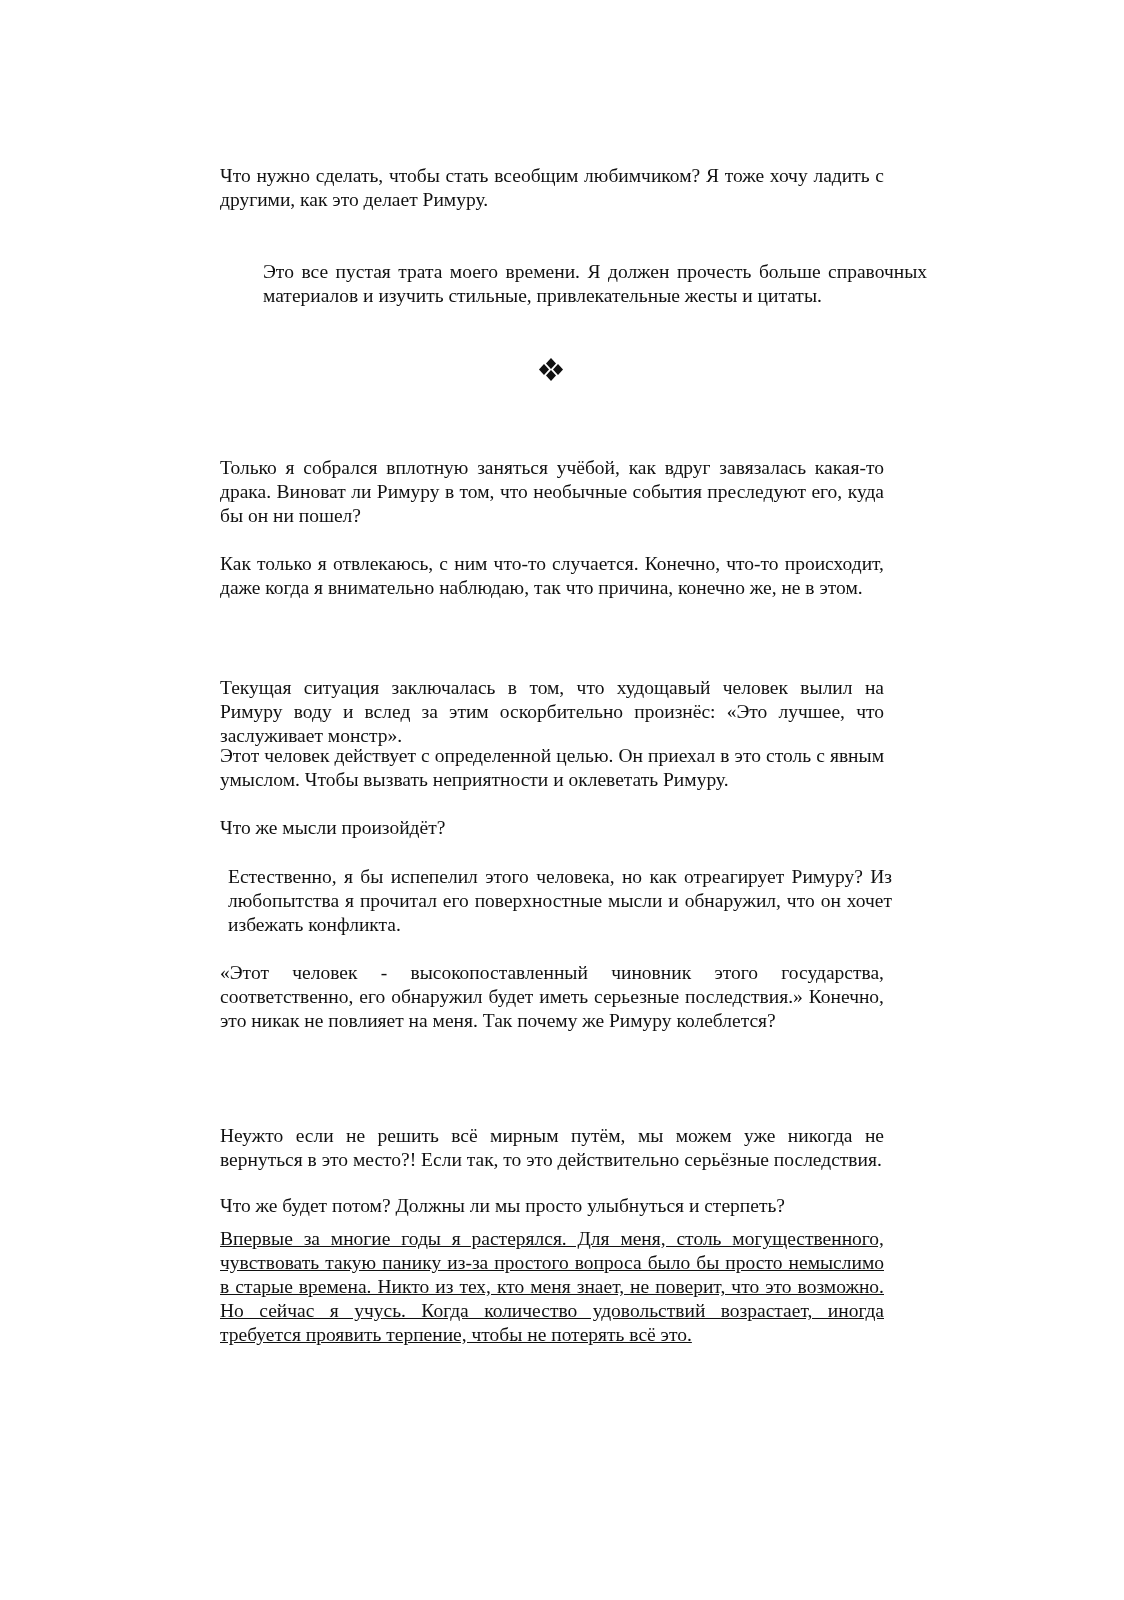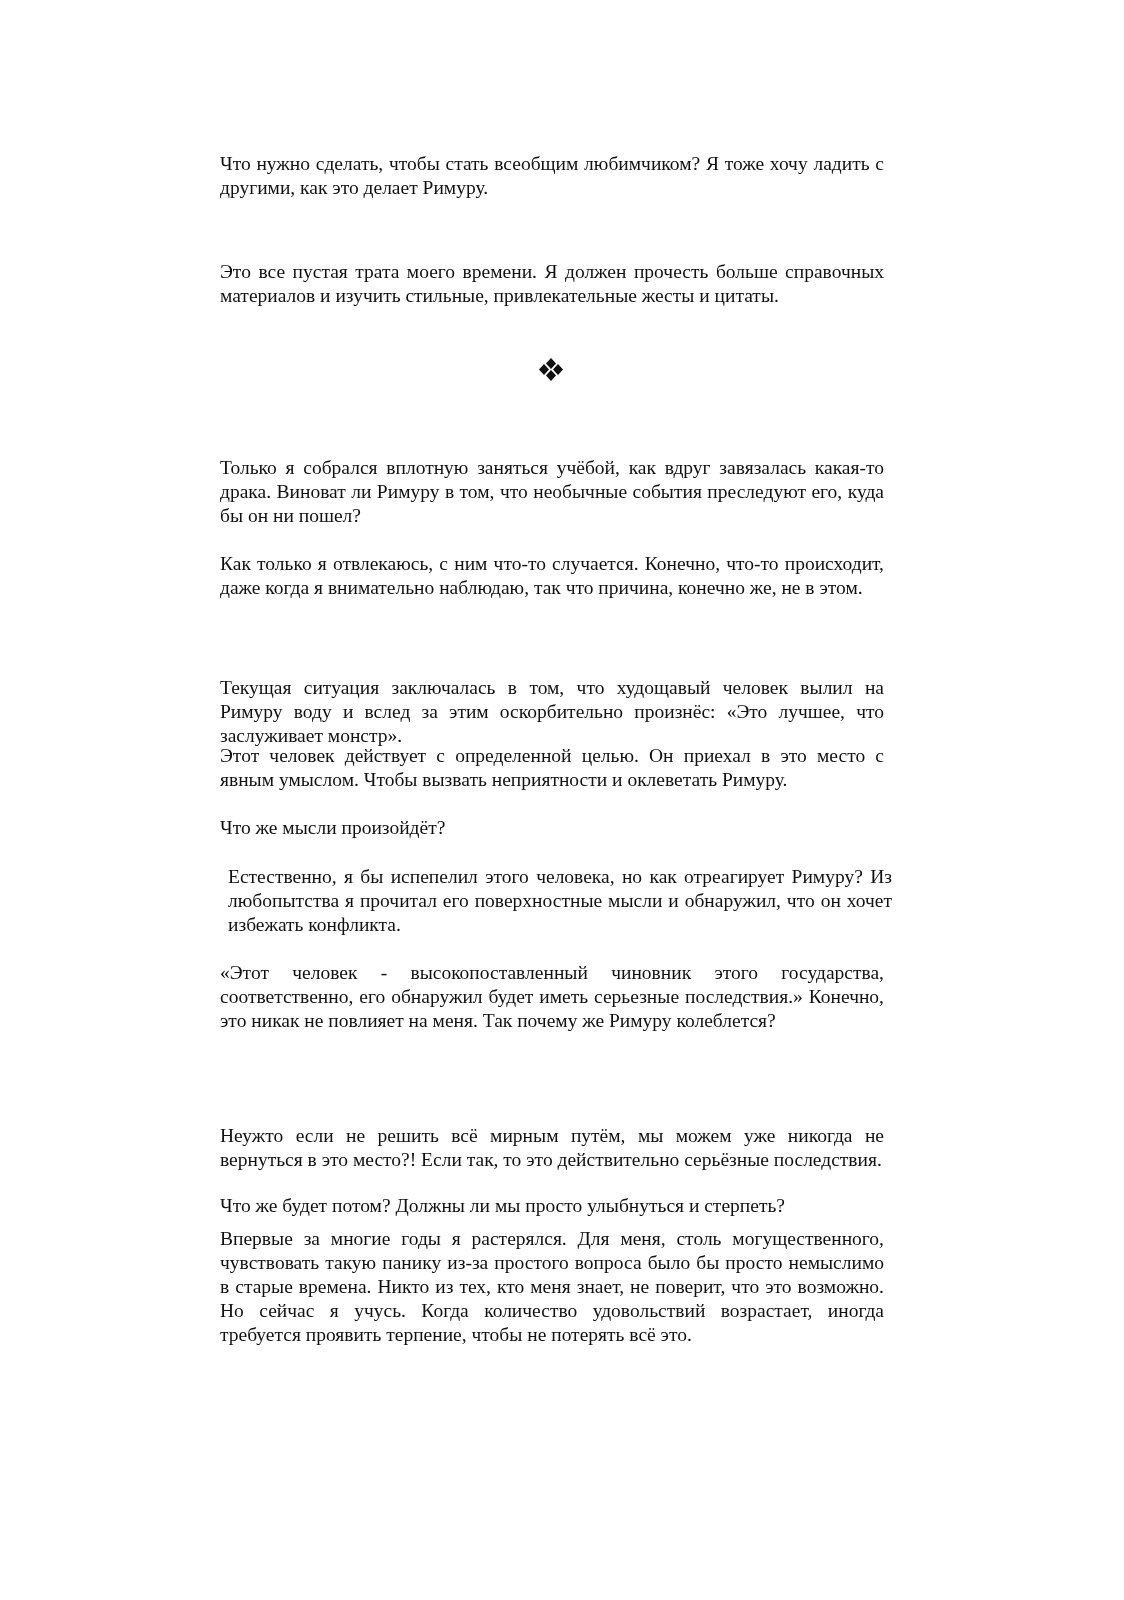--- a/index.html
+++ b/index.html
@@ -37,47 +37,47 @@
     top: 357px;
     width: 28px;
     height: 26px;
   }
 </style>
 </head>
 <body>
 
 <div class="page">
 
-  <p class="text-block" style="top:152px;">Что нужно сделать, чтобы стать всеобщим любимчиком? Я тоже хочу ладить с другими, как это делает Римуру.</p>
+  <p class="text-block" style="top:164px;">Что нужно сделать, чтобы стать всеобщим любимчиком? Я тоже хочу ладить с другими, как это делает Римуру.</p>
 
-  <p class="text-block" style="top:260px;">Это все пустая трата моего времени. Я должен прочесть больше справочных материалов и изучить стильные, привлекательные жесты и цитаты.</p>
+  <p class="text-block" style="top:260px;margin-left:43px;">Это все пустая трата моего времени. Я должен прочесть больше справочных материалов и изучить стильные, привлекательные жесты и цитаты.</p>
 
   <div class="ornament">
     <svg width="28" height="26" viewBox="0 0 28 26">
       <polygon points="14,1 19,6.5 14,12 9,6.5" fill="#111"></polygon>
       <polygon points="7,7 12,12.5 7,18 2,12.5" fill="#111"></polygon>
       <polygon points="21,7 26,12.5 21,18 16,12.5" fill="#111"></polygon>
       <polygon points="14,13 19,18.5 14,24 9,18.5" fill="#111"></polygon>
     </svg>
   </div>
 
 
   <p class="text-block" style="top:552px;">Как только я отвлекаюсь, с ним что-то случается. Конечно, что-то происходит, даже когда я внимательно наблюдаю, так что причина, конечно же, не в этом.</p>
 
   <p class="text-block" style="top:456px;">Только я собрался вплотную заняться учёбой, как вдруг завязалась какая-то драка. Виноват ли Римуру в том, что необычные события преследуют его, куда бы он ни пошел?</p>
 
   <p class="text-block" style="top:676px;">Текущая ситуация заключалась в том, что худощавый человек вылил на Римуру воду и вслед за этим оскорбительно произнёс: «Это лучшее, что заслуживает монстр».</p>
 
-  <p class="text-block" style="top:744px;">Этот человек действует с определенной целью. Он приехал в это место с явным умыслом. Чтобы вызвать неприятности и оклеветать Римуру.</p>
+  <p class="text-block" style="top:744px;">Этот человек действует с определенной целью. Он приехал в это столь с явным умыслом. Чтобы вызвать неприятности и оклеветать Римуру.</p>
 
   <p class="text-block" style="top:816px;">Что же мысли произойдёт?</p>
 
   <p class="text-block" style="top:865px;margin-left:8px;">Естественно, я бы испепелил этого человека, но как отреагирует Римуру? Из любопытства я прочитал его поверхностные мысли и обнаружил, что он хочет избежать конфликта.</p>
 
   <p class="text-block" style="top:961px;">«Этот человек - высокопоставленный чиновник этого государства, соответственно, его обнаружил будет иметь серьезные последствия.» Конечно, это никак не повлияет на меня. Так почему же Римуру колеблется?</p>
 
   <p class="text-block" style="top:1082px;margin-top:42px;">Неужто если не решить всё мирным путём, мы можем уже никогда не вернуться в это место?!  Если так, то это действительно серьёзные последствия.</p>
 
   <p class="text-block" style="top:1178px;margin-top:16px;">Что же будет потом? Должны ли мы просто улыбнуться и стерпеть?</p>
 
-  <p class="text-block" style="top:1227px;">Впервые за многие годы я растерялся. Для меня, столь могущественного, чувствовать такую панику из-за простого вопроса было бы просто немыслимо в старые времена. Никто из тех, кто меня знает, не поверит, что это возможно. Но сейчас я учусь. Когда количество удовольствий возрастает, иногда требуется проявить терпение, чтобы не потерять всё это.</p>
+  <p class="text-block" style="top:1227px;text-decoration:underline;">Впервые за многие годы я растерялся. Для меня, столь могущественного, чувствовать такую панику из-за простого вопроса было бы просто немыслимо в старые времена. Никто из тех, кто меня знает, не поверит, что это возможно. Но сейчас я учусь. Когда количество удовольствий возрастает, иногда требуется проявить терпение, чтобы не потерять всё это.</p>
 
 </div>
 
 </body></html>

